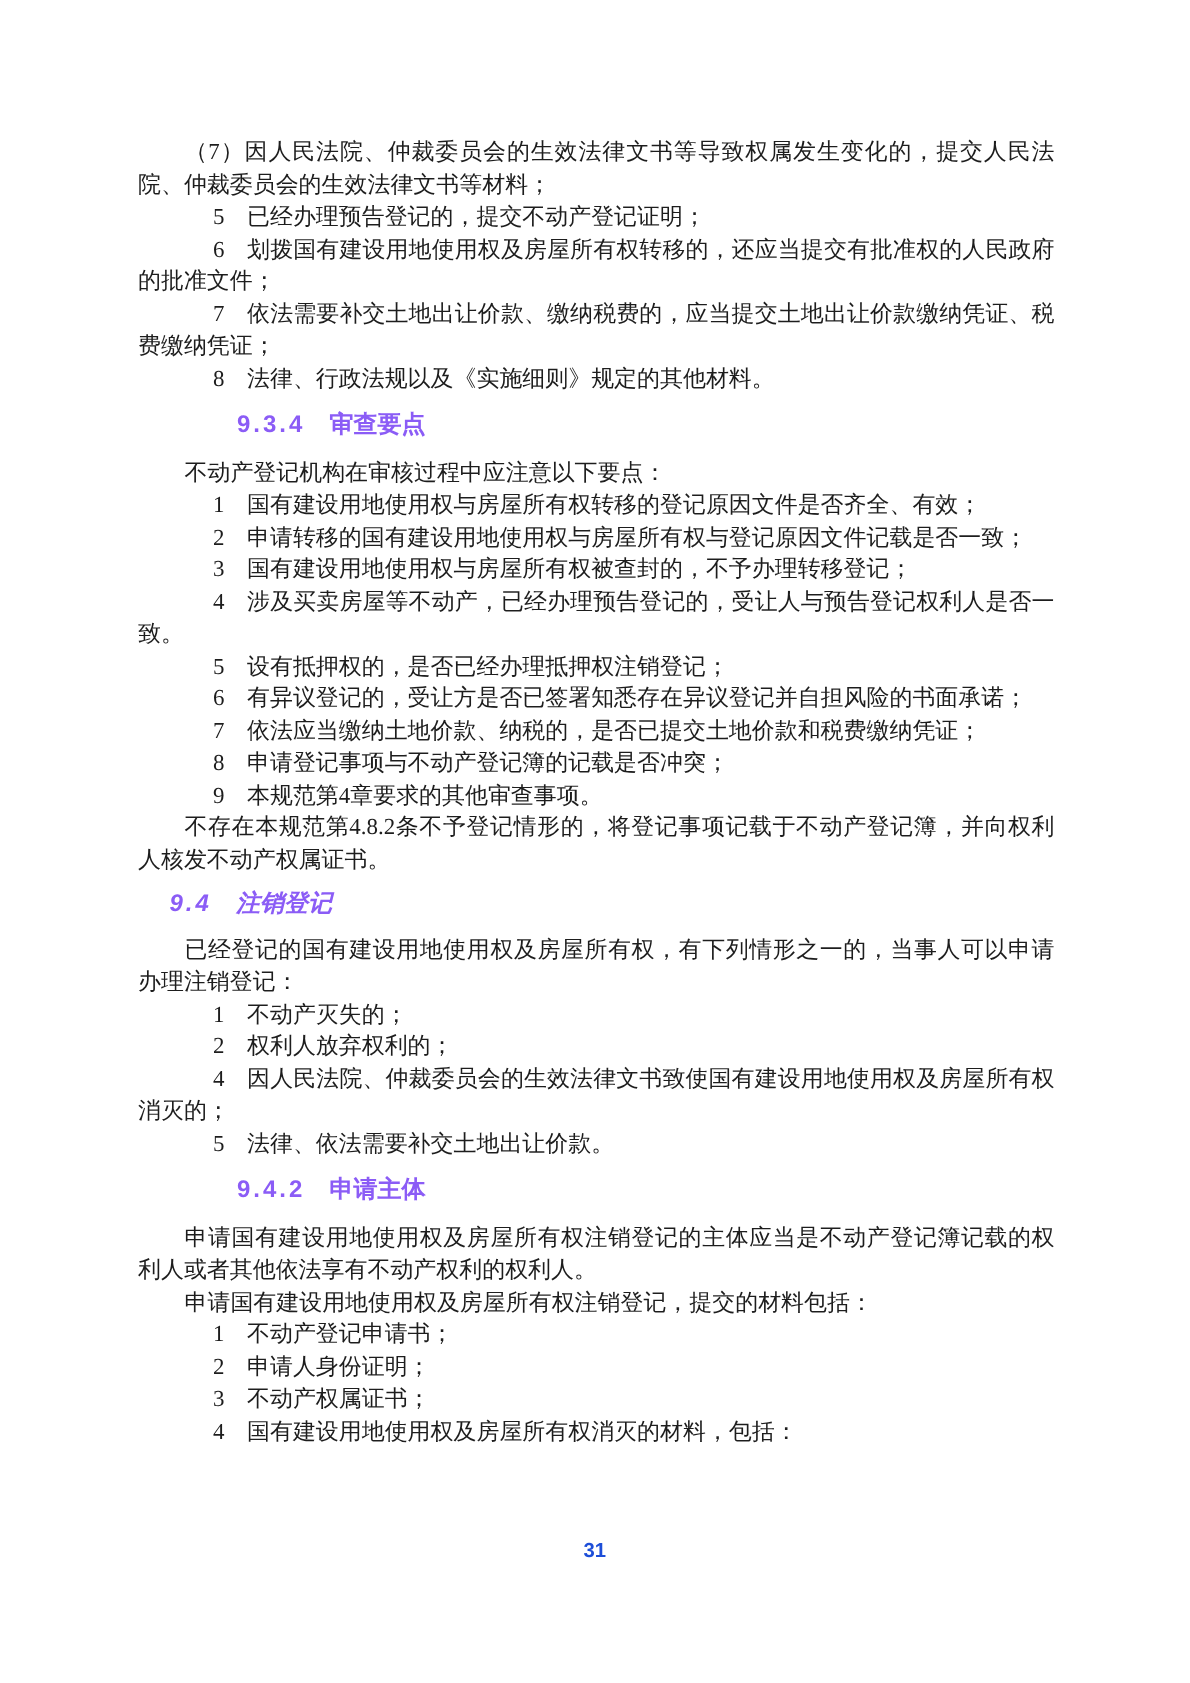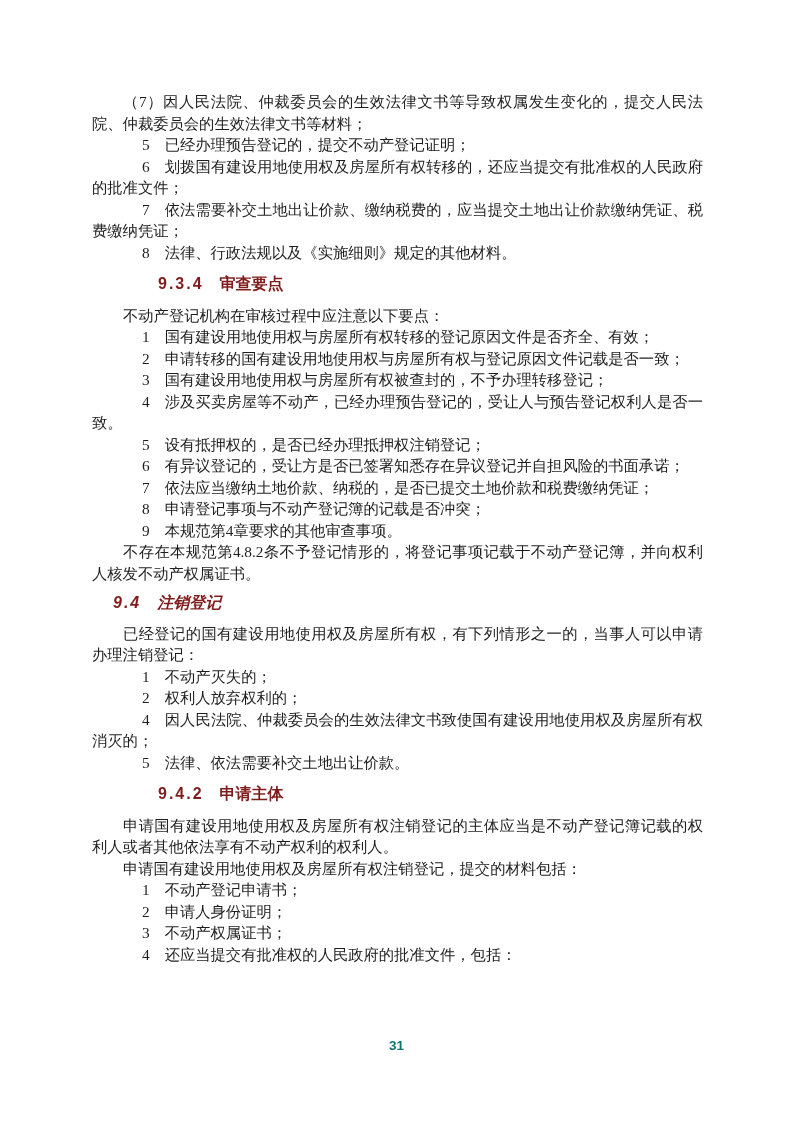--- a/index.html
+++ b/index.html
@@ -35,38 +35,37 @@
     display: inline-block;
     min-width: 9px;
     margin-right: 15px;
   }
 
   
   .h2, .h3 {
     font-family: "Liberation Sans", "DejaVu Sans", sans-serif;
     font-weight: bold;
     font-size: 16px;
-    color: #7f1d1d;
+    color: #8b5cf6;
     text-align: left;
   }
   .h2 { margin: 8px 0 9px 21px !important; font-style: italic; }
   .h3 { margin: 10px 0 10px 66px !important; }
   .h2 .hnum, .h3 .hnum { letter-spacing: 2px; margin-right: 16px; }
 
   .page-number {
     position: absolute;
     top: 1026px;
     left: 0;
     width: 100%;
     text-align: center;
     font-family: "Liberation Sans", "DejaVu Sans", sans-serif;
     font-weight: bold;
     font-size: 13.5px;
-    color: #0f766e;
-    margin-top: 12px;
+    color: #1d4ed8;
   }
 </style>
 </head>
 <body>
 
 <div class="page">
   <div class="doc">
       <p class="para">（7）因人民法院、仲裁委员会的生效法律文书等导致权属发生变化的，提交人民法院、仲裁委员会的生效法律文书等材料；</p>
       <p class="item"><span class="num">5</span><span>已经办理预告登记的，提交不动产登记证明；</span></p>
       <p class="item"><span class="num">6</span><span>划拨国有建设用地使用权及房屋所有权转移的，还应当提交有批准权的人民政府的批准文件；</span></p>
@@ -89,16 +88,16 @@
       <p class="item"><span class="num">1</span><span>不动产灭失的；</span></p>
       <p class="item"><span class="num">2</span><span>权利人放弃权利的；</span></p>
       <p class="item"><span class="num">4</span><span>因人民法院、仲裁委员会的生效法律文书致使国有建设用地使用权及房屋所有权消灭的；</span></p>
       <p class="item"><span class="num">5</span><span>法律、依法需要补交土地出让价款。</span></p>
       <p class="h3"><span class="hnum">9.4.2</span><span>申请主体</span></p>
       <p class="para">申请国有建设用地使用权及房屋所有权注销登记的主体应当是不动产登记簿记载的权利人或者其他依法享有不动产权利的权利人。</p>
       <p class="para">申请国有建设用地使用权及房屋所有权注销登记，提交的材料包括：</p>
       <p class="item"><span class="num">1</span><span>不动产登记申请书；</span></p>
       <p class="item"><span class="num">2</span><span>申请人身份证明；</span></p>
       <p class="item"><span class="num">3</span><span>不动产权属证书；</span></p>
-      <p class="item"><span class="num">4</span><span>还应当提交有批准权的人民政府的批准文件，包括：</span></p>
+      <p class="item"><span class="num">4</span><span>国有建设用地使用权及房屋所有权消灭的材料，包括：</span></p>
     </div>
   <div class="page-number">31</div>
 </div>
 
 </body></html>

